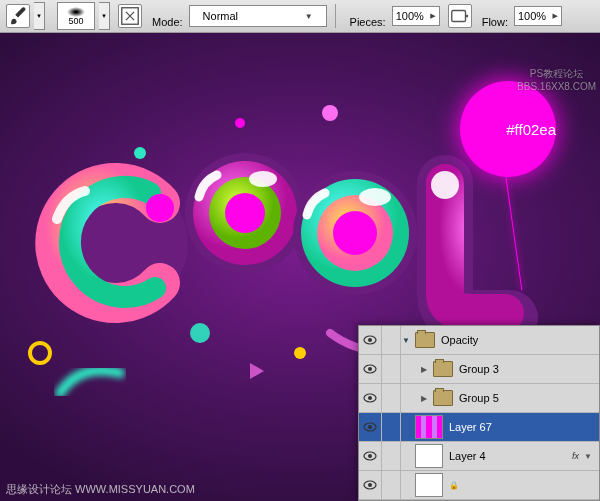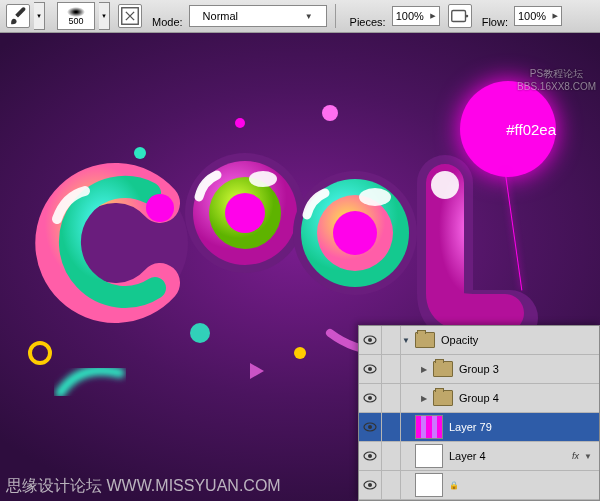--- a/index.html
+++ b/index.html
@@ -12,21 +12,21 @@
 .sel{height:20px;background:#fff;border:1px solid #888;display:flex;align-items:center;padding:0 13px;min-width:110px;justify-content:space-between}
 .sel .arr{font-size:8px;color:#444}
 .pct{height:18px;background:#fff;border:1px solid #888;display:flex;align-items:center;padding:0 3px;min-width:40px;justify-content:space-between}
 .pct .arr{font-size:7px;color:#444;margin-left:4px}
 .sep{width:1px;height:24px;background:#9a9a9a;margin:0 4px}
 .canvas{position:absolute;top:33px;left:0;width:600px;height:468px;background:radial-gradient(ellipse 70% 60% at 50% 45%,#7a1d8f 0%,#4b145f 55%,#2e0d3e 100%)}
 .art{position:absolute;inset:0;pointer-events:none}
 .balloon{position:absolute;top:48px;right:44px;width:96px;height:96px;border-radius:50%;background:#ff02ea;box-shadow:0 0 24px #ff02ea;color:#fff;display:flex;align-items:center;justify-content:flex-end;font-size:15px;font-family:Arial}
 .balloon-line{position:absolute;width:1px;height:120px;background:#ff02ea;top:138px;right:86px;transform:rotate(-8deg);box-shadow:0 0 6px #ff02ea}
 .wm-tl{position:absolute;top:34px;right:4px;color:#ccc;font-size:10px;opacity:.6;text-shadow:0 0 2px #000}
-.wm-bl{position:absolute;bottom:4px;left:6px;color:#ddd;font-size:16px;opacity:.8}
+.wm-bl{position:absolute;bottom:4px;left:6px;color:#ddd;font-size:11px;opacity:.8}
 .layers{position:absolute;right:0;bottom:0;width:240px;background:#d7d7d7;border:1px solid #8a8a8a;box-shadow:-2px -2px 6px rgba(0,0,0,.3)}
 .layer-row{display:flex;align-items:center;height:28px;border-bottom:1px solid #b5b5b5;background:#d7d7d7}
 .layer-row.sel-row{background:#2e5ca8;color:#fff}
 .eye{width:22px;display:flex;justify-content:center;border-right:1px solid #b5b5b5;height:100%;align-items:center}
 .lock{width:18px;border-right:1px solid #b5b5b5;height:100%}
 .indent{display:inline-block}
 .tw{width:10px;display:inline-flex;justify-content:center;font-size:8px;color:#555}
 .tw.open{color:#345}
 .folder{width:18px;height:14px;background:#bfa76a;border:1px solid #7a6a3a;border-radius:1px;margin:0 4px;position:relative}
 .folder:before{content:"";position:absolute;top:-3px;left:1px;width:7px;height:3px;background:#bfa76a;border:1px solid #7a6a3a;border-bottom:none}
@@ -194,34 +194,34 @@
         <span class="eye">
           <svg width="14" height="10" viewBox="0 0 14 10">
             <ellipse cx="7" cy="5" rx="6" ry="4" fill="none" stroke="#333" stroke-width="1.2"></ellipse>
             <circle cx="7" cy="5" r="2" fill="#333"></circle>
           </svg>
         </span>
         <span class="lock"></span>
         <span class="indent" style="width:18px"></span>
         <span class="tw ">▶</span>
         <span class="folder"></span>
-        <span class="layer-name" style="">Group 4</span>
+        <span class="layer-name" style="">Group 5</span>
       </div>
       <div class="layer-row sel-row">
         <span class="eye">
           <svg width="14" height="10" viewBox="0 0 14 10">
             <ellipse cx="7" cy="5" rx="6" ry="4" fill="none" stroke="#333" stroke-width="1.2"></ellipse>
             <circle cx="7" cy="5" r="2" fill="#333"></circle>
           </svg>
         </span>
         <span class="lock"></span>
         <span class="indent" style="width:0px"></span>
         <span class="tw "></span>
         <span class="thumb selthumb"></span>
-        <span class="layer-name" style="">Layer 79</span>
+        <span class="layer-name" style="">Layer 67</span>
       </div>
       <div class="layer-row">
         <span class="eye">
           <svg width="14" height="10" viewBox="0 0 14 10">
             <ellipse cx="7" cy="5" rx="6" ry="4" fill="none" stroke="#333" stroke-width="1.2"></ellipse>
             <circle cx="7" cy="5" r="2" fill="#333"></circle>
           </svg>
         </span>
         <span class="lock"></span>
         <span class="indent" style="width:0px"></span>

